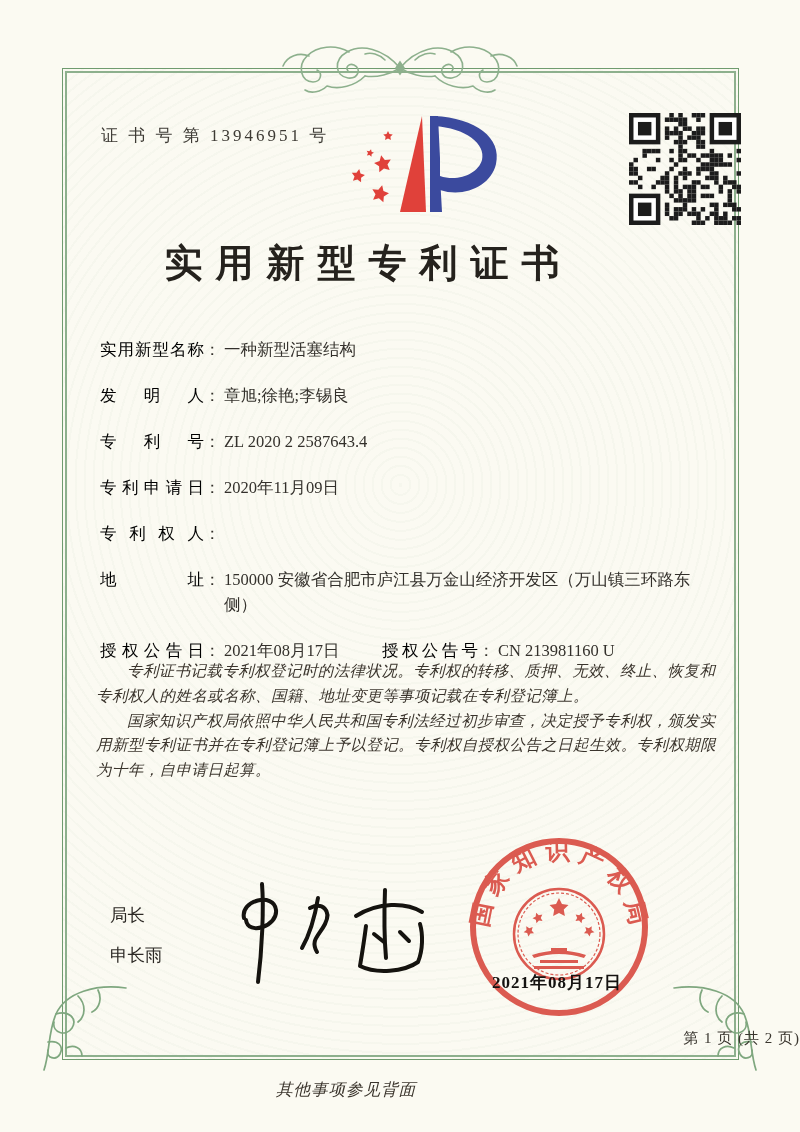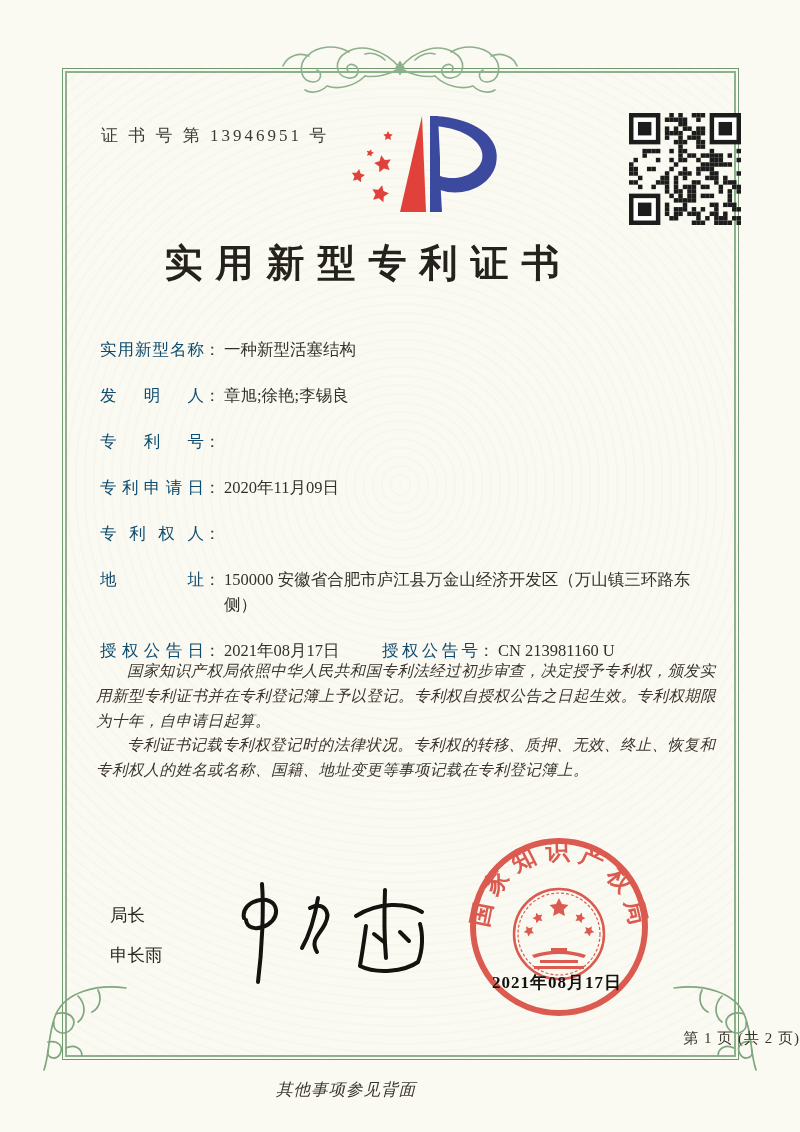--- a/index.html
+++ b/index.html
@@ -34,21 +34,21 @@
   .title{
     position:absolute;left:0;top:238px;width:724px;text-align:center;
     font-size:38px;font-weight:700;letter-spacing:13px;color:#25221d;
     text-indent:13px;
   }
   .fields{position:absolute;left:100px;top:337px;width:618px;}
   .frow{display:flex;align-items:flex-start;margin-bottom:21px;font-size:16.5px;line-height:25px;}
   .flabel{
     width:104px;flex:none;
     text-align:justify;text-align-last:justify;text-justify:inter-character;
-    color:#0c4a6e;
+    color:#000000;
   }
   .fcolon{flex:none;width:20px;color:#34312b;}
   .fvalue{flex:1;color:#33302b;}
   .grant-group{display:flex;align-items:flex-start;}
   .grant-right{margin-left:30px;display:flex;}
   .grant-right .flabel{width:96px;}
   .paras{
     position:absolute;left:96px;top:659px;width:622px;
     font-size:15.5px;line-height:24.8px;color:#3b352d;
     font-style:italic;
@@ -358,20 +358,21 @@
       <span class="fvalue">一种新型活塞结构</span>
     </div>
     <div class="frow">
       <span class="flabel">发明人</span>
       <span class="fcolon">：</span>
       <span class="fvalue">章旭;徐艳;李锡良</span>
     </div>
     <div class="frow">
       <span class="flabel">专利号</span>
       <span class="fcolon">：</span>
+      <span class="fvalue">ZL 2020 2 2587643.4</span>
     </div>
     <div class="frow">
       <span class="flabel">专利申请日</span>
       <span class="fcolon">：</span>
       <span class="fvalue">2020年11月09日</span>
     </div>
     <div class="frow">
       <span class="flabel">专利权人</span>
       <span class="fcolon">：</span>
     </div>
@@ -386,22 +387,22 @@
       <span style="width:128px;">2021年08月17日</span>
       <span class="grant-right">
         <span class="flabel">授权公告号</span>
         <span class="fcolon">：</span>
         <span>CN 213981160 U</span>
       </span>
     </div>
   </div>
 
   <div class="paras">
+    <p>专利证书记载专利权登记时的法律状况。专利权的转移、质押、无效、终止、恢复和专利权人的姓名或名称、国籍、地址变更等事项记载在专利登记簿上。</p>
     <p>国家知识产权局依照中华人民共和国专利法经过初步审查，决定授予专利权，颁发实用新型专利证书并在专利登记簿上予以登记。专利权自授权公告之日起生效。专利权期限为十年，自申请日起算。</p>
-    <p>专利证书记载专利权登记时的法律状况。专利权的转移、质押、无效、终止、恢复和专利权人的姓名或名称、国籍、地址变更等事项记载在专利登记簿上。</p>
   </div>
 
   <div class="signer">
     <div>局长</div>
     <div>申长雨</div>
   </div>
 
   <div class="signature">
     <svg width="210" height="112" viewBox="0 0 210 112">
       <g fill="none" stroke="#15130f" stroke-width="4" stroke-linecap="round" stroke-linejoin="round">

